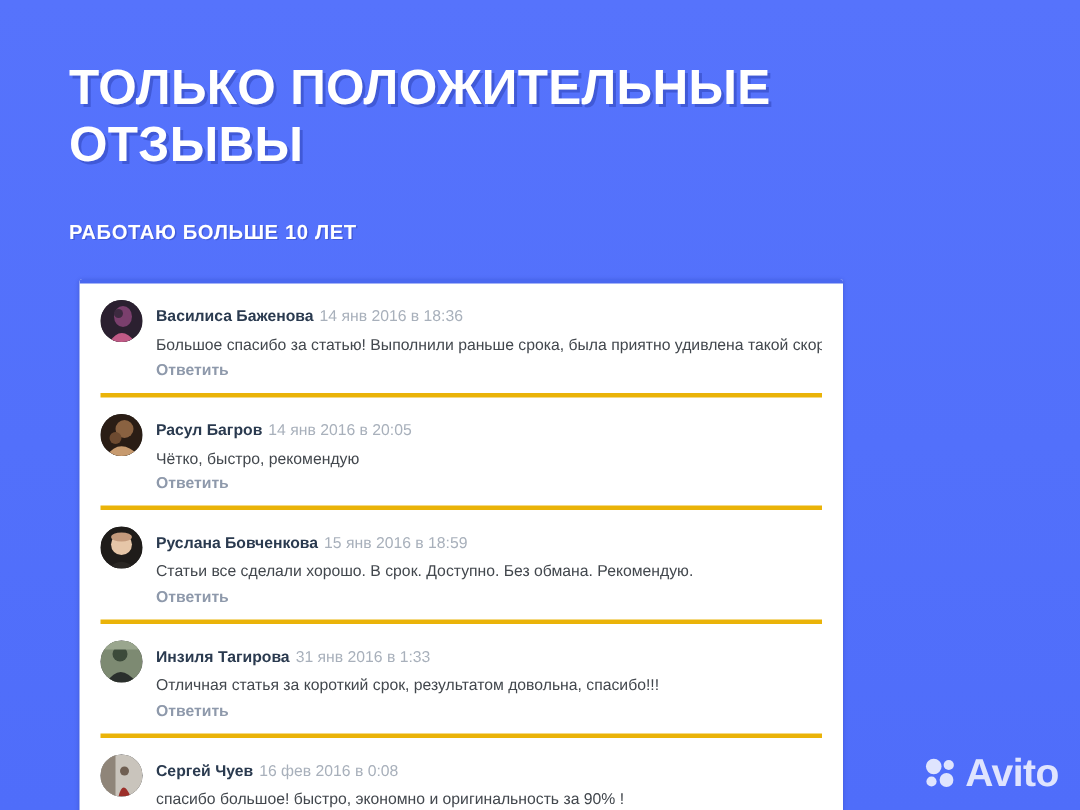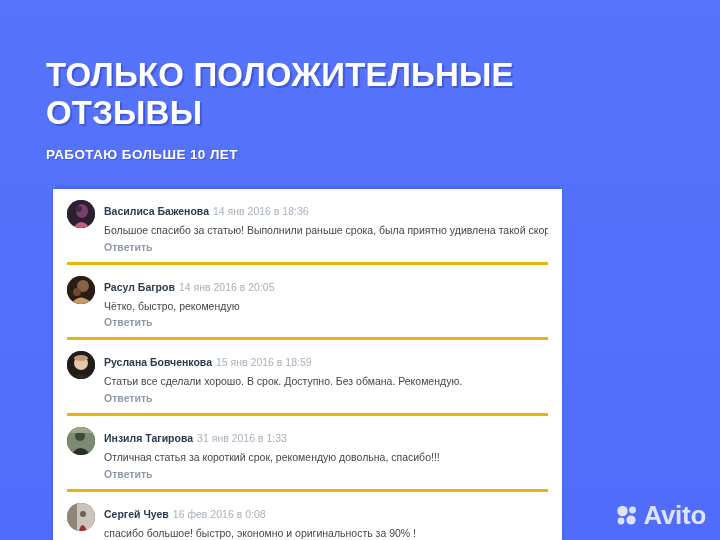--- a/index.html
+++ b/index.html
@@ -21,21 +21,21 @@
     width: 720px;
     height: 540px;
     background: linear-gradient(180deg, #5673fc 0%, #5270fb 55%, #4f6dfa 100%);
     overflow: hidden;
   }
 
   
   .headline-block {
     position: absolute;
     left: 46px;
-    top: 56px;
+    top: 39px;
     width: 520px;
   }
   .headline {
     margin: 0;
     font-size: 33px;
     line-height: 1.16;
     font-weight: bold;
     letter-spacing: 0.2px;
     color: #ffffff;
     text-shadow: 2px 2px 0 rgba(40, 60, 170, 0.45);
@@ -235,21 +235,21 @@
             <rect width="28" height="28" fill="#7d8a72"></rect>
             <circle cx="13" cy="9" r="5" fill="#3c4a3a"></circle>
             <path d="M4 28 Q13 14 24 28 Z" fill="#2a2f2c"></path>
             <rect x="0" y="0" width="28" height="6" fill="#9aa68e"></rect>
           </svg>
         </div>
         <div class="review-body">
           <div class="review-head">
             <span class="review-author">Инзиля Тагирова</span><span class="review-time">31 янв 2016 в 1:33</span>
           </div>
-          <div class="review-text">Отличная статья за короткий срок, рекомендую довольна, спасибо!!!</div>
+          <div class="review-text">Отличная статья за короткий срок, результатом довольна, спасибо!!!</div>
           <div class="review-reply">Ответить</div>
         </div>
       </div>
 
       <div class="review">
         <div class="avatar">
           <svg viewBox="0 0 28 28" aria-hidden="true">
             <rect width="28" height="28" fill="#c9c4bc"></rect>
             <rect x="0" y="0" width="10" height="28" fill="#8f8579"></rect>
             <path d="M12 28 Q15 16 20 28 Z" fill="#9c2f2a"></path>

